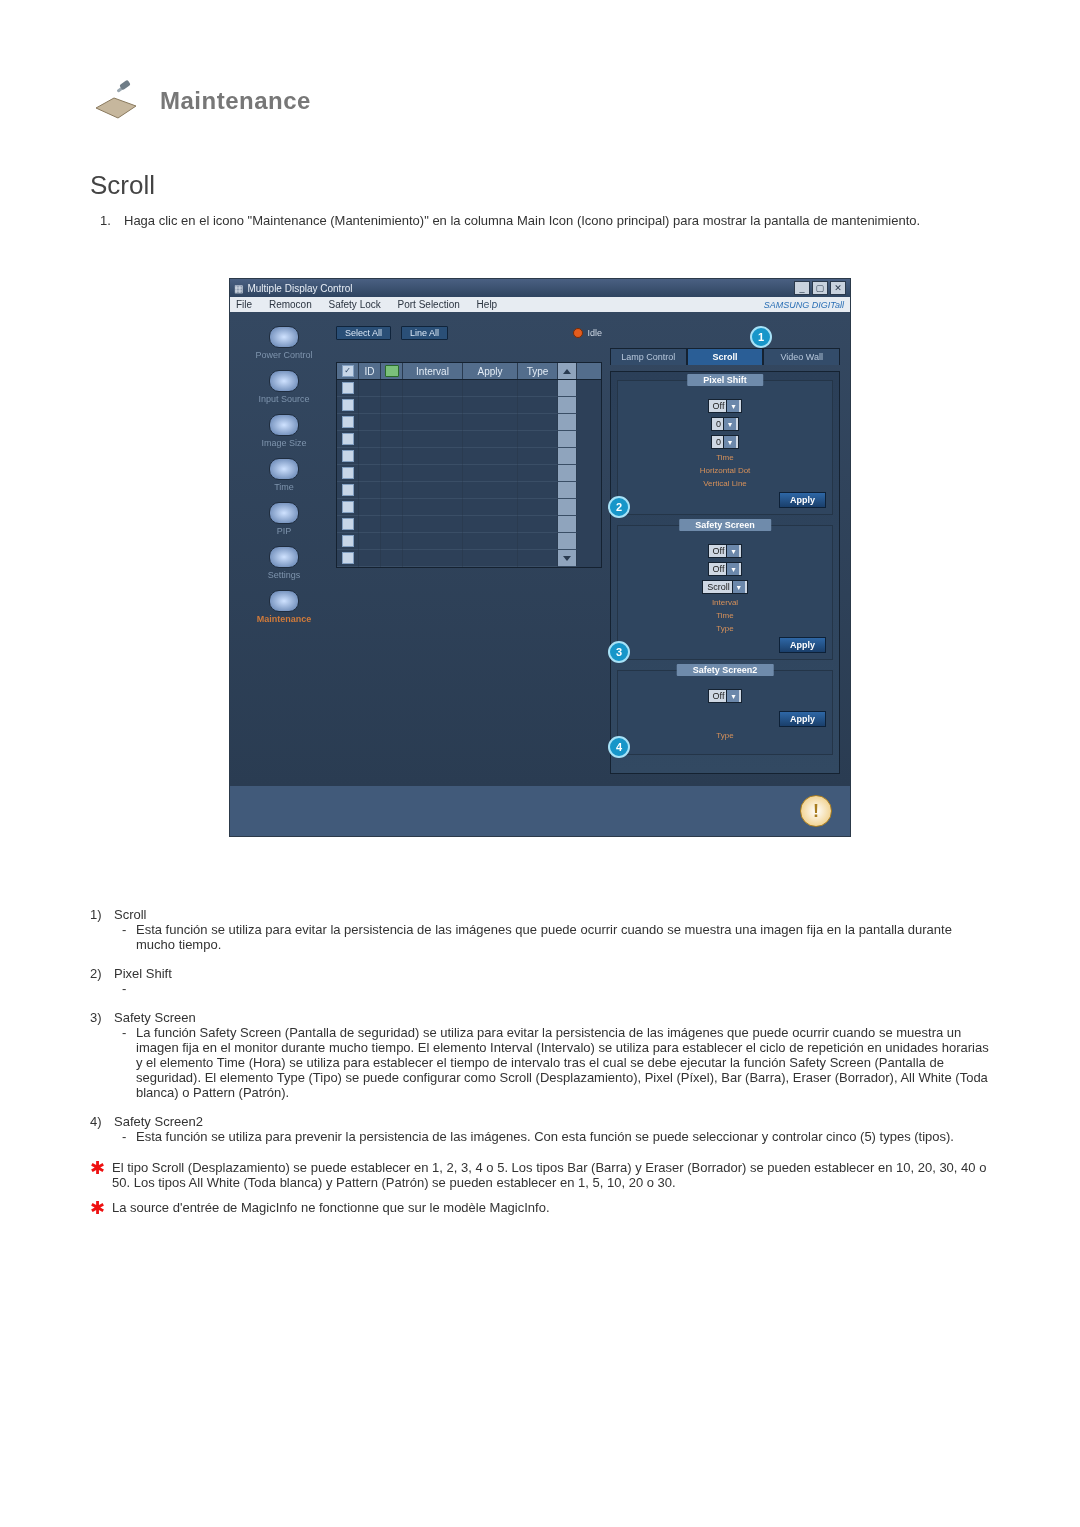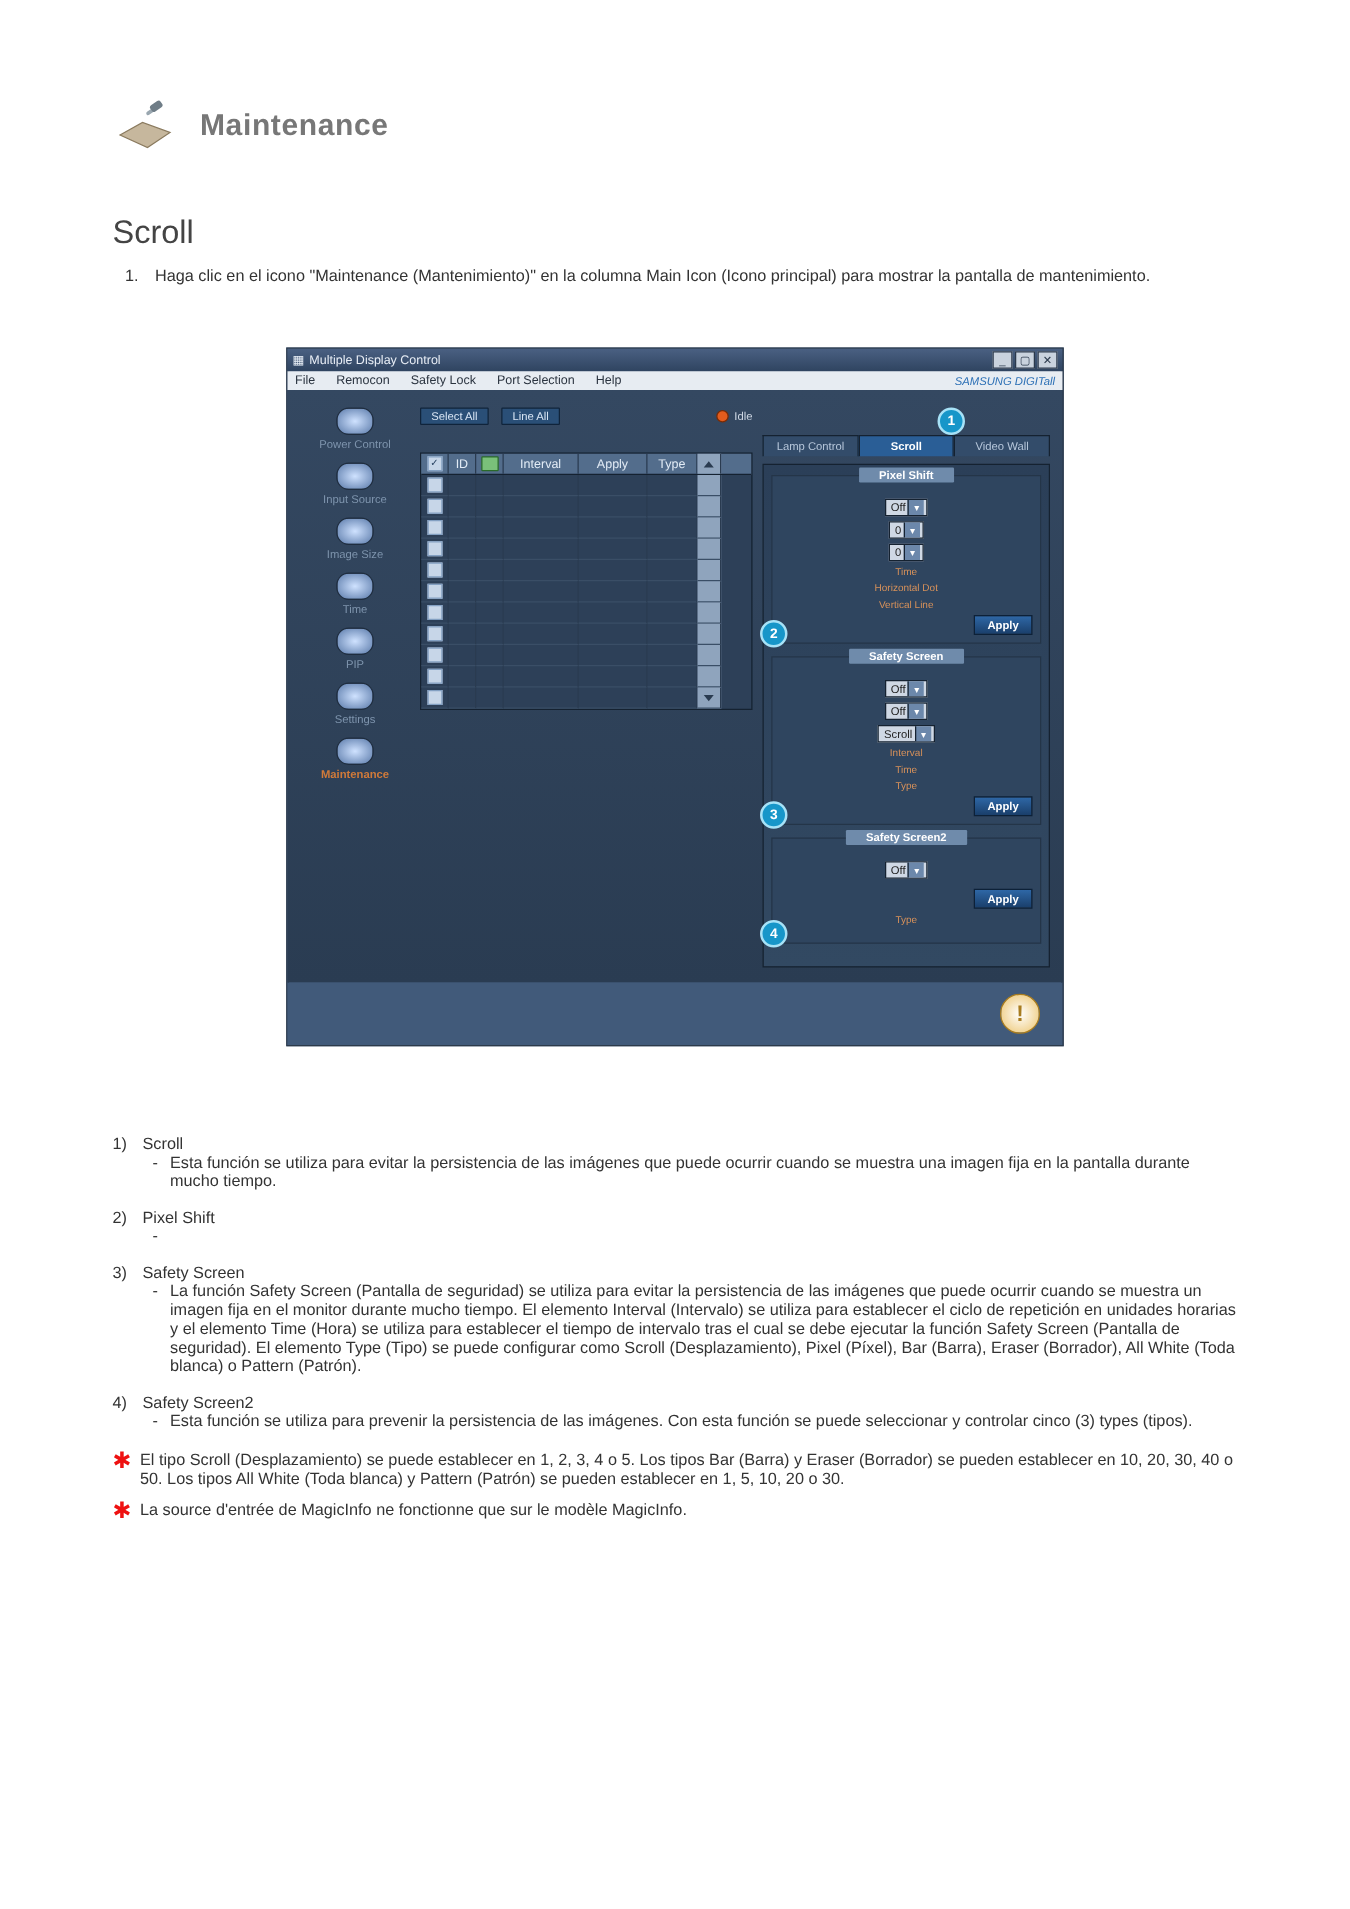--- a/index.html
+++ b/index.html
@@ -676,21 +676,21 @@
           <span>La función Safety Screen (Pantalla de seguridad) se utiliza para evitar la persistencia de las imágenes que puede ocurrir cuando se muestra un imagen fija en el monitor durante mucho tiempo.  El elemento Interval (Intervalo) se utiliza para establecer el ciclo de repetición en unidades horarias y el elemento Time (Hora) se utiliza para establecer el tiempo de intervalo tras el cual se debe ejecutar la función Safety Screen (Pantalla de seguridad). El elemento Type (Tipo) se puede configurar como Scroll (Desplazamiento), Pixel (Píxel), Bar (Barra), Eraser (Borrador), All White (Toda blanca) o Pattern (Patrón).</span>
         </div>
     </div>
     <div class="d">
       <div class="h">
           <span class="n">4)</span>
           <span>Safety Screen2</span>
         </div>
       <div class="body">
           <span class="dash">-</span>
-          <span>Esta función se utiliza para prevenir la persistencia de las imágenes. Con esta función se puede seleccionar y controlar cinco (3) types (tipos).</span>
+          <span>Esta función se utiliza para prevenir la persistencia de las imágenes. Con esta función se puede seleccionar y controlar cinco (5) types (tipos).</span>
         </div>
     </div>
   </div>
 
   <div class="notes">
     <div class="note">
       <span class="star">✱</span>
       <span>El tipo Scroll (Desplazamiento) se puede establecer en 1, 2, 3, 4 o 5. Los tipos Bar (Barra) y Eraser (Borrador) se pueden establecer en 10, 20, 30, 40 o 50. Los tipos All White (Toda blanca) y Pattern (Patrón) se pueden establecer en 1, 5, 10, 20 o 30.</span>
     </div>
     <div class="note">

